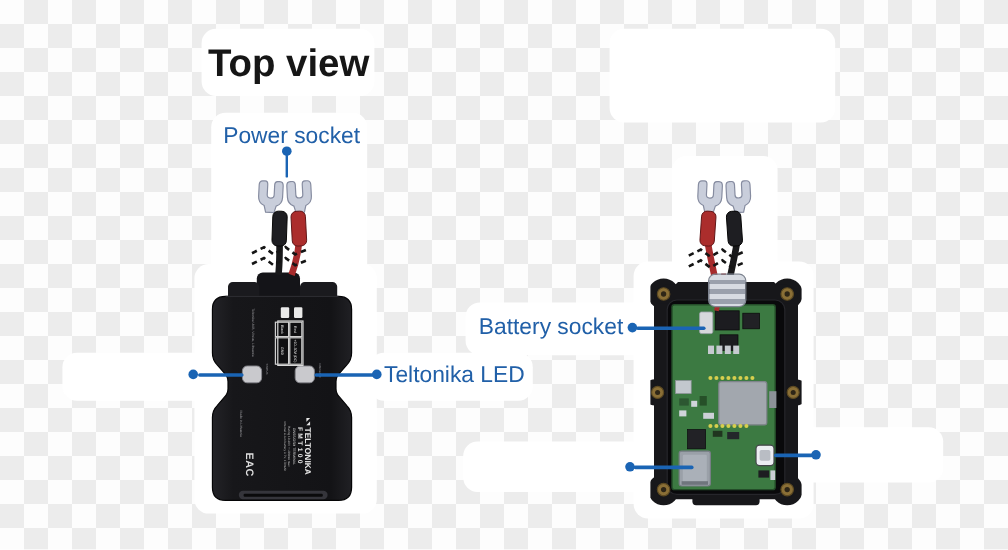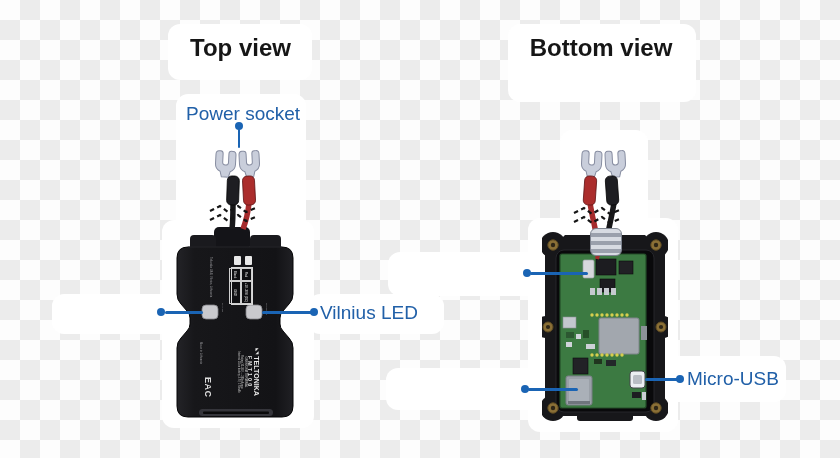--- a/index.html
+++ b/index.html
@@ -3,21 +3,21 @@
 <meta charset="utf-8">
 <style>
   html,body{margin:0;padding:0;}
   #canvas{
     position:relative;width:840px;height:458px;overflow:hidden;
     font-family:"Liberation Sans","DejaVu Sans",sans-serif;
     background:conic-gradient(#ececec 0 25%, #fdfdfd 0 50%, #ececec 0 75%, #fdfdfd 0) 0 0 / 40px 40px;
   }
   .abs{position:absolute;}
   .halo{position:absolute;background:#ffffff;border-radius:12px;}
-  .title{position:absolute;font-size:24px;font-weight:bold;color:#161616;text-align:center;letter-spacing:0px;}
+  .title{position:absolute;font-size:32px;font-weight:bold;color:#161616;text-align:center;letter-spacing:0px;}
   .subtitle{position:absolute;font-size:21px;font-weight:400;color:#1d1d1d;text-align:center;}
   .bluelabel{position:absolute;font-size:19px;color:#2160a8;white-space:nowrap;}
   .pline{position:absolute;background:#1a64b4;height:2.5px;border-radius:2px;}
   .pdot{position:absolute;width:8px;height:8px;border-radius:50%;background:#1a64b4;}
   .rot{position:absolute;overflow:visible;}
   .rot-inner{transform-origin:top left;}
   .microtable{display:grid;grid-template-columns:13px 23px;border:0.6px solid #d9d9d9;background:rgba(0,0,0,.25);}
   .microtable div{border:0.4px solid #cfcfcf;font-size:3px;line-height:4px;color:#efefef;
     display:flex;align-items:center;justify-content:center;height:9.4px;overflow:hidden;}
   .b1{font-size:7px;font-weight:bold;color:#e8e8e8;line-height:7px;text-align:center;white-space:nowrap;}
@@ -123,25 +123,24 @@
     <path d="M8,73 L18,68 L26,74 L36,68 L44,74 L56,69" stroke="#151515" stroke-width="2.2" fill="none" stroke-dasharray="4.5 3.5"></path>
   </svg>
 
   <div class="bluelabel" style="left:186px;top:103px;width:109px;text-align:center;">Power socket</div>
   <div class="pdot" style="left:235px;top:122px;"></div>
   <div class="pline" style="left:237.8px;top:129px;width:2.5px;height:19px;"></div>
 
   <div class="pdot" style="left:157px;top:308px;"></div>
   <div class="pline" style="left:165px;top:311px;width:38px;"></div>
 
-  <div class="bluelabel" style="left:320px;top:302px;">Vilnius LED</div>
+  <div class="bluelabel" style="left:320px;top:302px;">Teltonika LED</div>
   <div class="pline" style="left:262px;top:311px;width:50px;"></div>
   <div class="pdot" style="left:310px;top:308px;"></div>
 
-  <div class="title" style="left:510px;top:34px;width:182px;">Bottom view</div>
 
   <svg class="abs" style="left:542px;top:226px;" width="126" height="198" viewBox="0 0 126 198">
     <g fill="#17171a">
       <circle cx="11" cy="19" r="13"></circle>
         <circle cx="114" cy="19" r="13"></circle>
       <circle cx="11" cy="182" r="13"></circle>
         <circle cx="114" cy="182" r="13"></circle>
       <circle cx="4" cy="101" r="11"></circle>
         <circle cx="121" cy="101" r="11"></circle>
       <rect x="3" y="11" width="120" height="179" rx="12"></rect>
@@ -240,23 +239,23 @@
     <g transform="translate(37,3) rotate(-3 10 14)">
         <use href="#fork" fill="#c9cedb" stroke="#868ca0" stroke-width="1"></use>
       </g>
     <rect x="16" y="29" width="12" height="29" rx="4.5" fill="#ab2d2c" stroke="#5f1415" stroke-width="0.8" transform="rotate(4 22 43)"></rect>
     <rect x="38" y="29" width="12" height="29" rx="4.5" fill="#1e1e22" stroke="#050505" stroke-width="0.8" transform="rotate(-4 44 43)"></rect>
     <path d="M6,66 L16,61 L24,67 L34,61 L42,67 L54,62" stroke="#151515" stroke-width="2.2" fill="none" stroke-dasharray="4.5 3.5"></path>
     <path d="M6,75 L16,70 L24,76 L34,70 L42,76 L54,71" stroke="#151515" stroke-width="2.2" fill="none" stroke-dasharray="4.5 3.5"></path>
   </svg>
   <div class="grommet"></div>
 
+  <div class="bluelabel" style="left:399px;top:262px;">Battery socket</div>
   <div class="pdot" style="left:523px;top:269px;"></div>
   <div class="pline" style="left:530px;top:272px;width:58px;"></div>
 
   <div class="pdot" style="left:521px;top:385px;"></div>
   <div class="pline" style="left:528px;top:388px;width:50px;"></div>
 
   <div class="pline" style="left:645px;top:378px;width:33px;"></div>
   <div class="pdot" style="left:676px;top:375px;"></div>
-  <div class="bluelabel" style="left:687px;top:368px;">Micro-USB</div>
 
 </div>
 
 </body></html>

